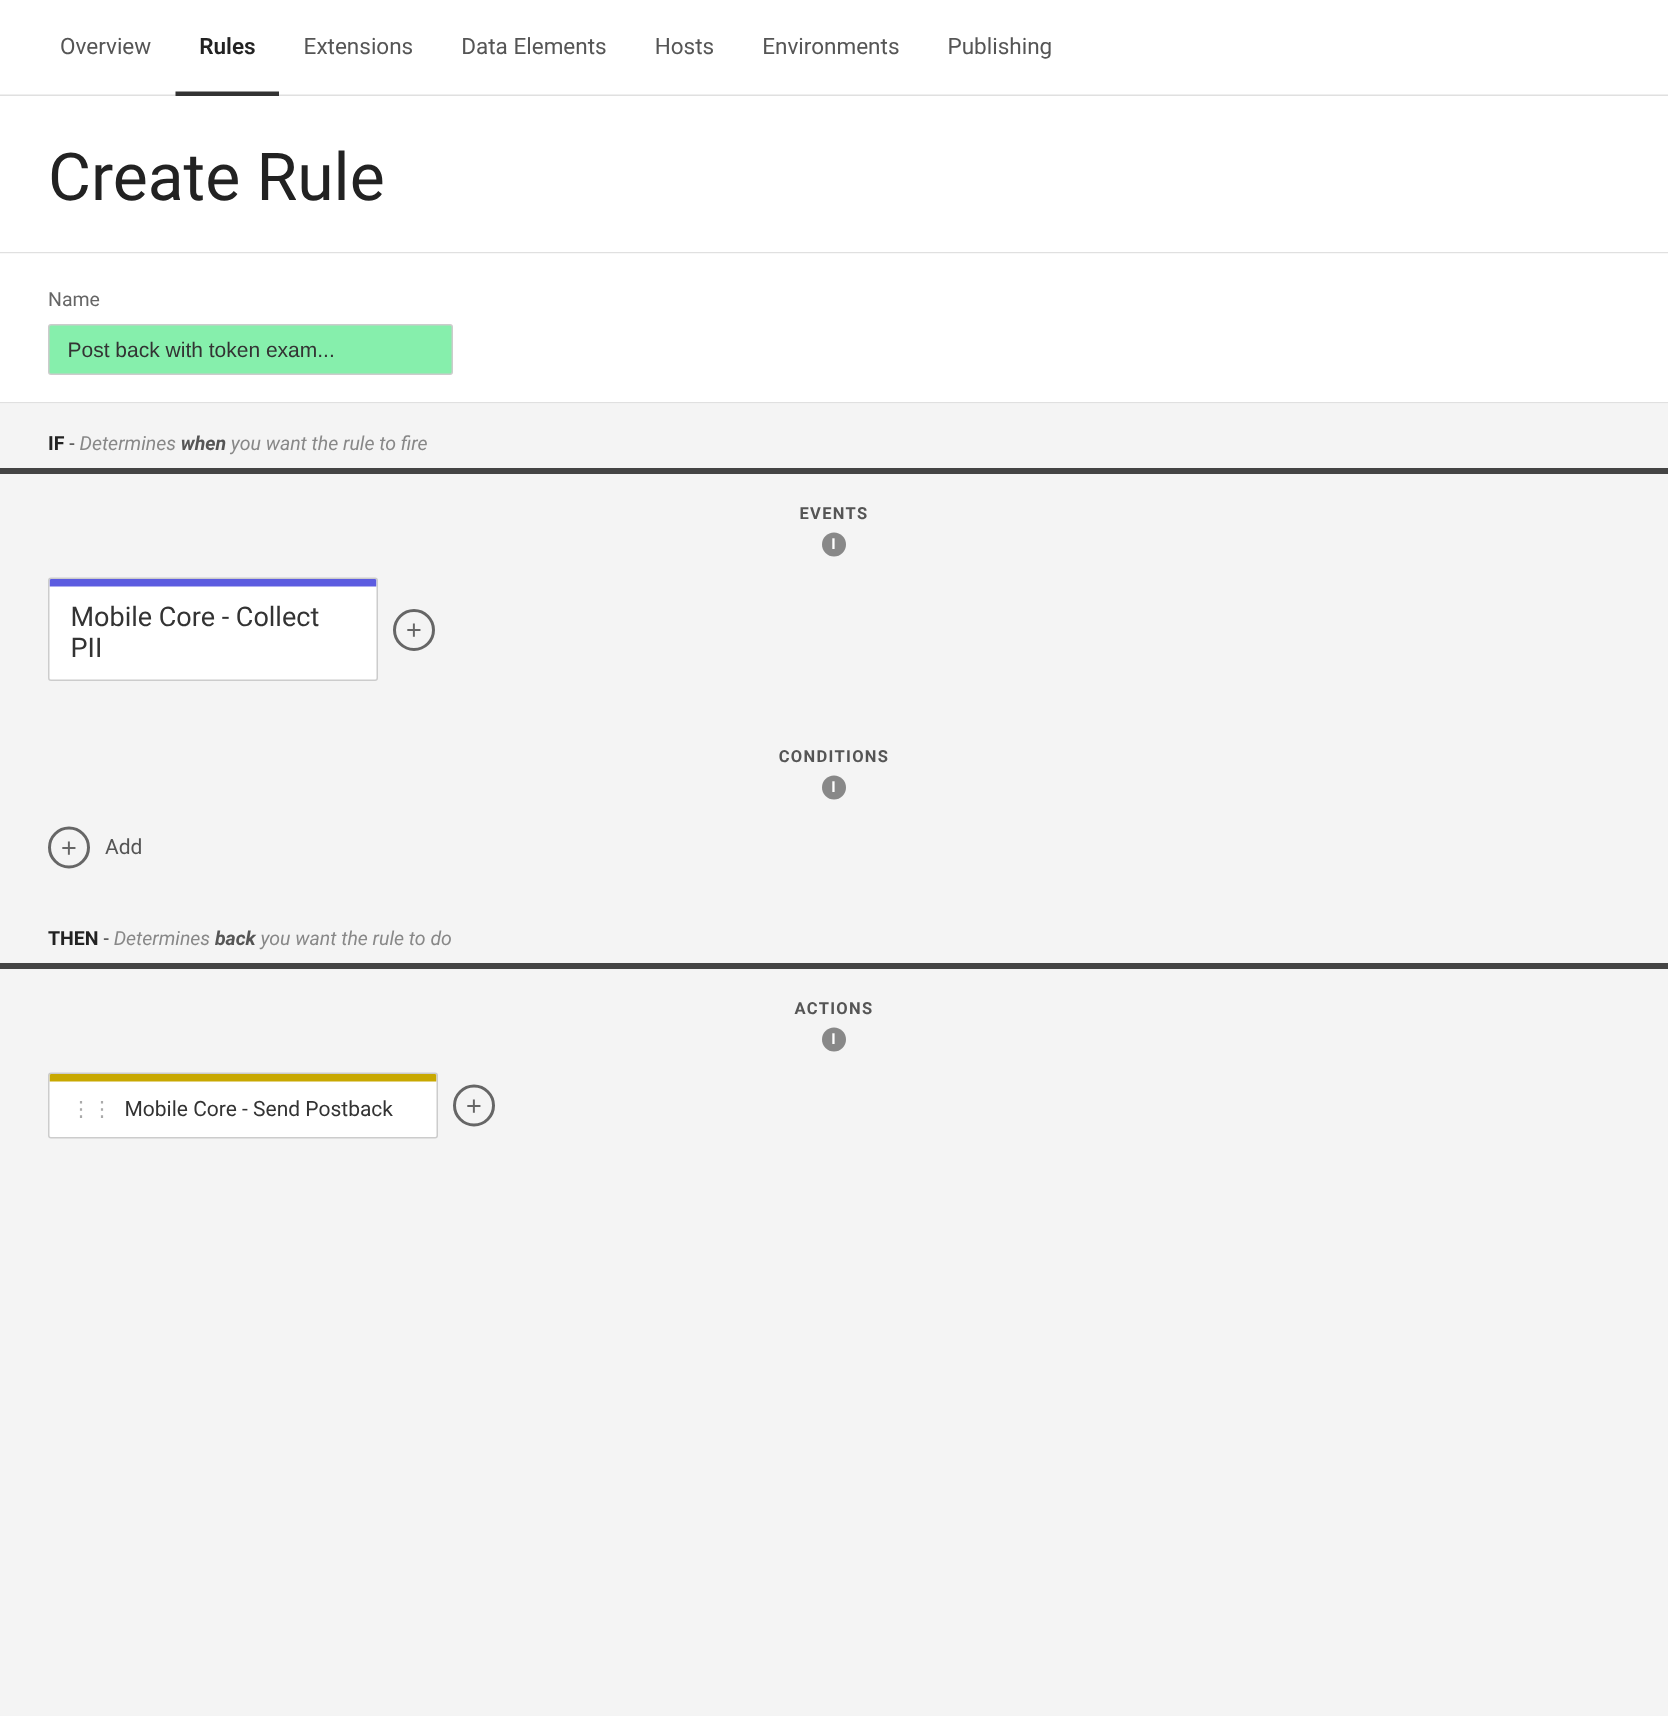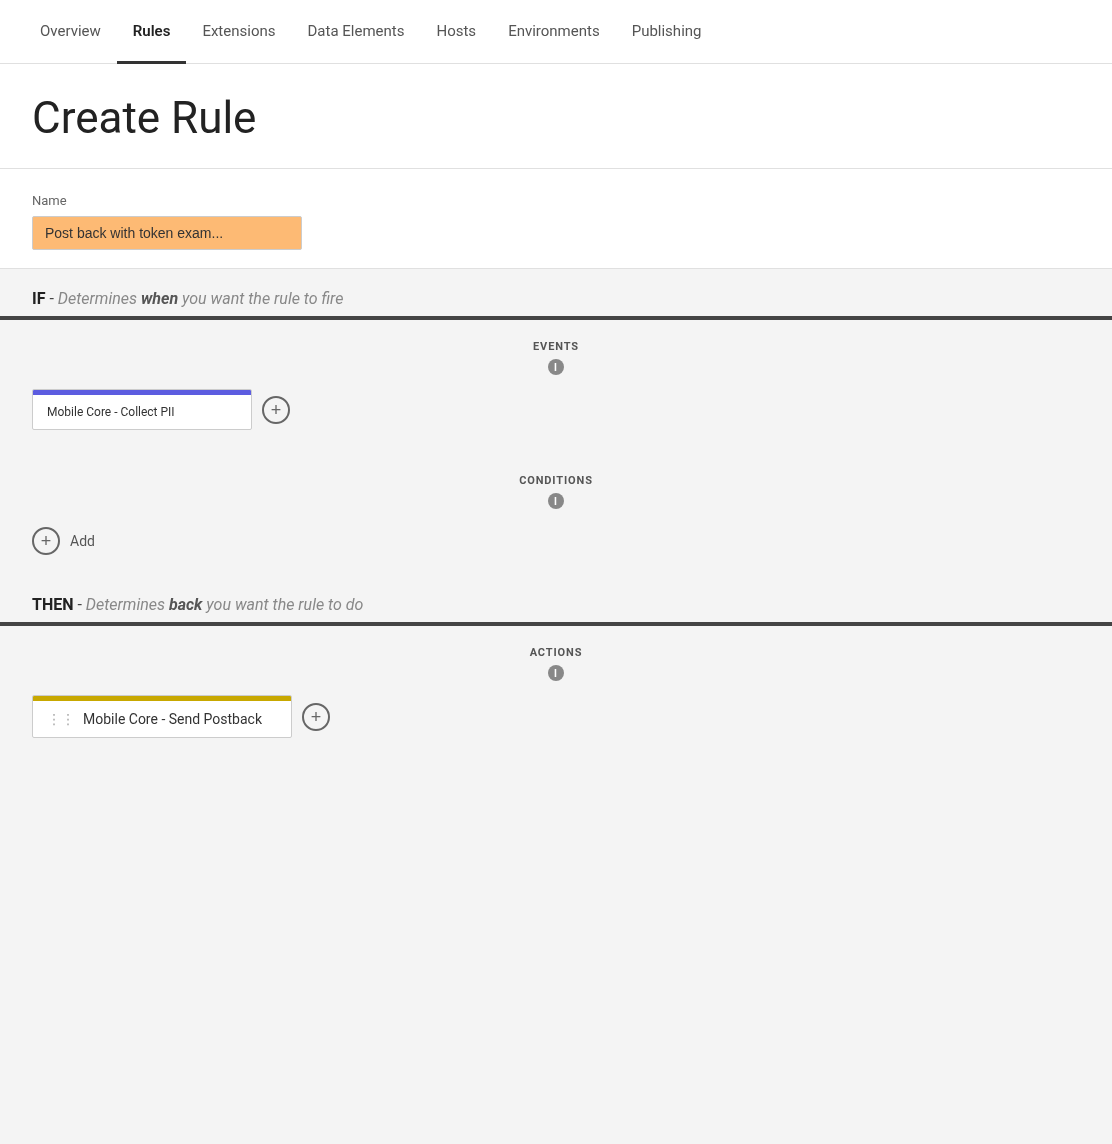--- a/index.html
+++ b/index.html
@@ -66,36 +66,36 @@
       color: #666;
       margin-bottom: 8px;
       display: block;
     }
     .name-input {
       border: 1px solid #ccc;
       padding: 8px 12px;
       font-size: 14px;
       color: #333;
       width: 270px;
-      background: #fdba74;
+      background: #86efac;
       border-radius: 2px;
       outline: none;
     }
 
     
     .rule-section {
       background: #f4f4f4;
     }
 
     .if-then-header {
       padding: 20px 32px 0;
       background: #f4f4f4;
     }
     .if-then-label {
-      font-size: 16px;
+      font-size: 13px;
       color: #444;
       margin-bottom: 8px;
     }
     .if-then-label strong {
       font-weight: 700;
       color: #222;
     }
     .if-then-label em {
       font-style: italic;
       color: #888;
@@ -158,21 +158,21 @@
       overflow: hidden;
       width: 220px;
       cursor: pointer;
     }
     .event-card-top-bar {
       height: 5px;
       background: #5c5ce0;
     }
     .event-card-body {
       padding: 10px 14px;
-      font-size: 12px;
+      font-size: 18px;
       color: #333;
     }
 
     .action-card {
       border: 1px solid #ccc;
       background: #fff;
       border-radius: 2px;
       overflow: hidden;
       width: 260px;
       cursor: pointer;

